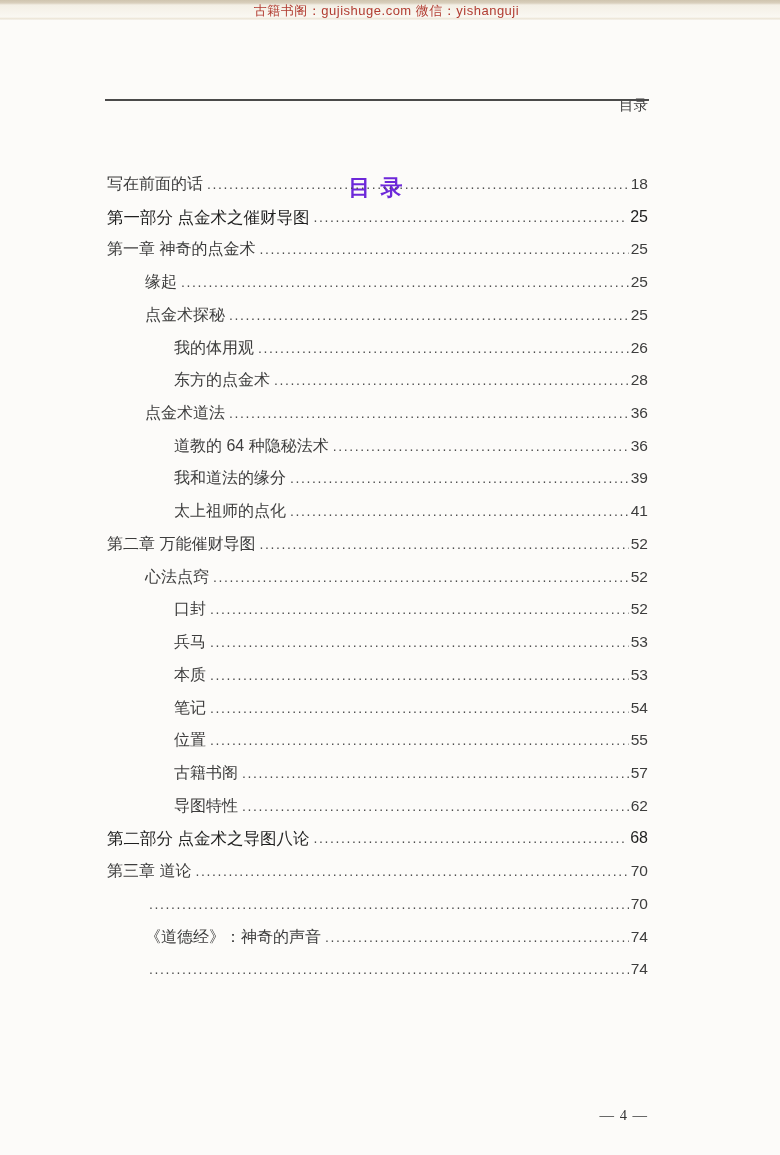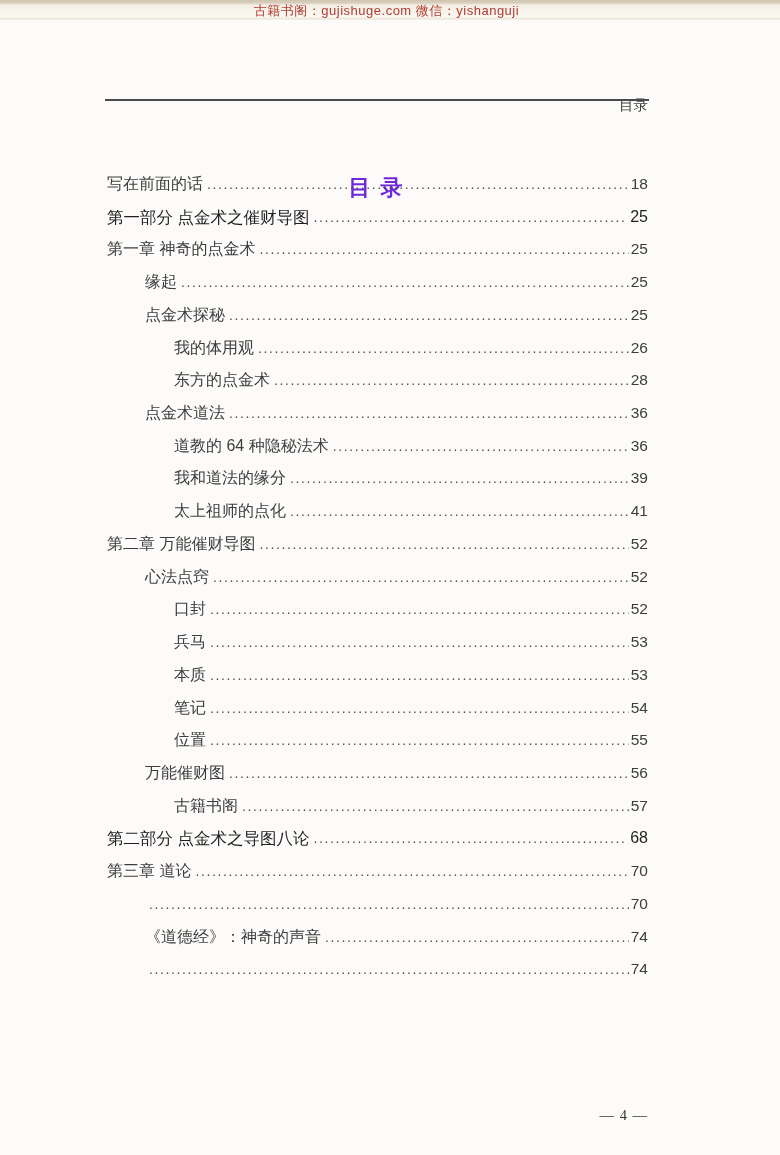--- a/index.html
+++ b/index.html
@@ -178,29 +178,29 @@
     <div class="row lvl2">
       <span class="lbl">笔记</span>
       <span class="leader"></span>
       <span class="pg">54</span>
     </div>
     <div class="row lvl2">
       <span class="lbl">位置</span>
       <span class="leader"></span>
       <span class="pg">55</span>
     </div>
-    <div class="row lvl1">
-      <span class="lbl">万能催财图</span>
-      <span class="leader"></span>
-      <span class="pg">56</span>
-    </div>
     <div class="row lvl2">
       <span class="lbl">古籍书阁</span>
       <span class="leader"></span>
       <span class="pg">57</span>
+    </div>
+    <div class="row lvl2">
+      <span class="lbl">导图特性</span>
+      <span class="leader"></span>
+      <span class="pg">62</span>
     </div>
     <div class="row lvl0 bold">
       <span class="lbl">第二部分 点金术之导图八论</span>
       <span class="leader"></span>
       <span class="pg">68</span>
     </div>
     <div class="row lvl0">
       <span class="lbl">第三章 道论</span>
       <span class="leader"></span>
       <span class="pg">70</span>

